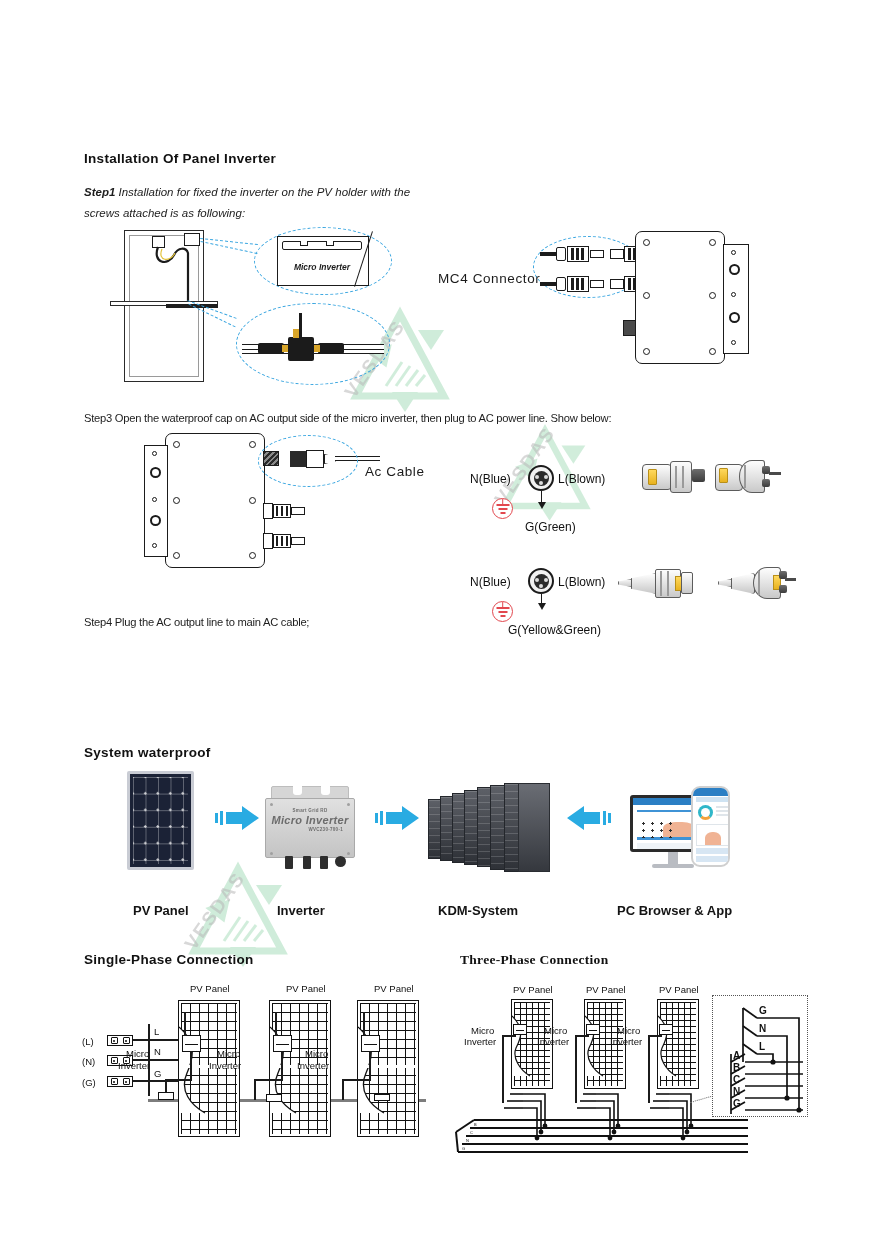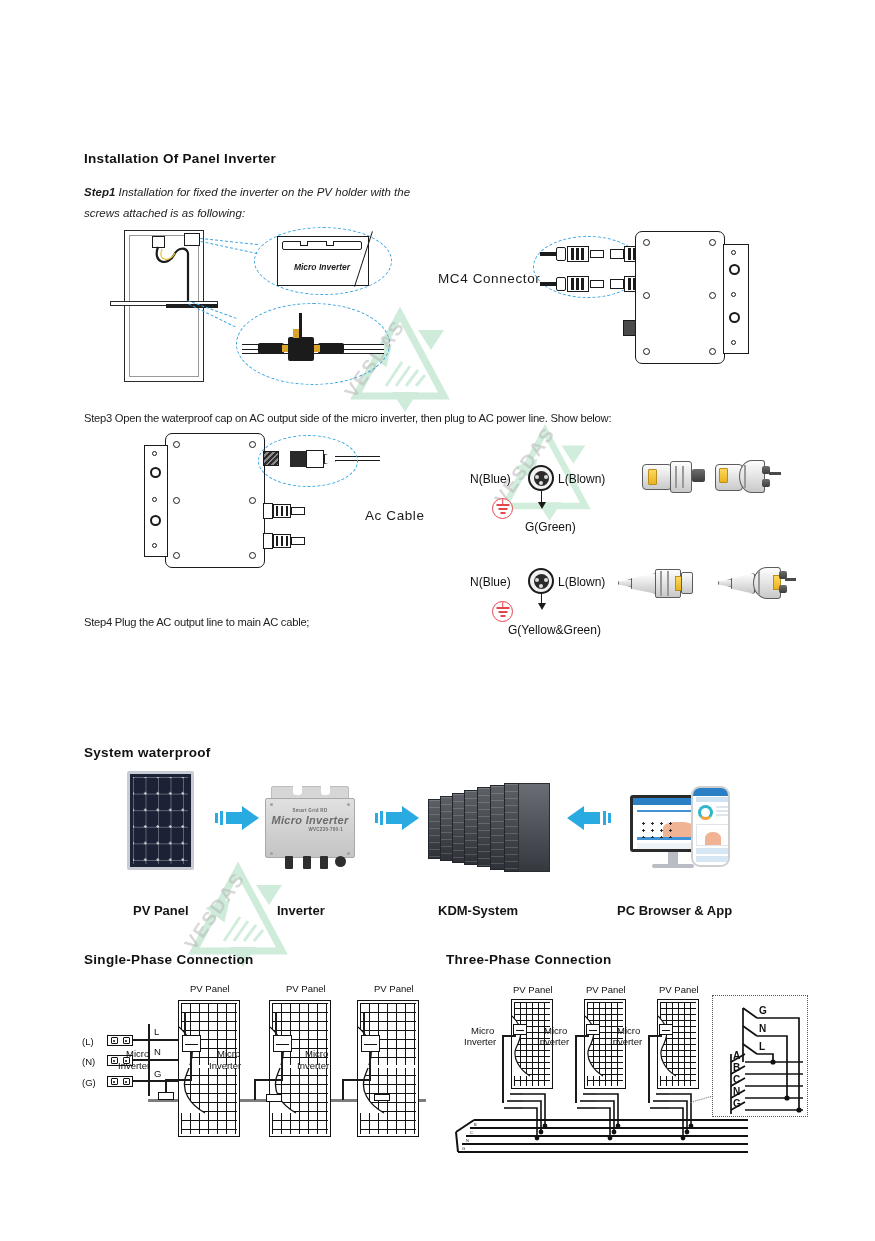--- a/index.html
+++ b/index.html
@@ -332,21 +332,21 @@
 
     <div class="abs" style="left:133px; top:26px; width:16px; height:15px; background:repeating-linear-gradient(135deg,#2a2a2a 0 2px,#8a8a8a 2px 4px); border:1.2px solid #1b1b1b;"></div>
 
     <div class="abs" style="left:160px; top:25px;">
       <div class="abs" style="left:0; top:1px; width:16px; height:16px; background:#2a2a2a;"></div>
       <div class="abs" style="left:16px; top:0px; width:18px; height:18px; background:#fff; border:1.3px solid #1b1b1b;"></div>
       <div class="abs" style="left:34px; top:4px; width:12px; height:10px; background:#fff; border:1.3px solid #1b1b1b; clip-path:polygon(0 0,100% 28%,100% 72%,0 100%);"></div>
       <div class="abs" style="left:45px; top:6px; width:45px; height:5px; background:#fff; border-top:1.2px solid #1b1b1b; border-bottom:1.2px solid #1b1b1b;"></div>
     </div>
     <div class="ellipse" style="left:128px; top:10px; width:100px; height:52px;"></div>
-    <div class="abs" style="left:235px; top:39px; font-size:13.5px; color:#1b1b1b; letter-spacing:.6px;margin-top:44px;">Ac Cable</div>
+    <div class="abs" style="left:235px; top:39px; font-size:13.5px; color:#1b1b1b; letter-spacing:.6px;">Ac Cable</div>
 
     <div class="abs" style="left:133px; top:78px;">
       <div class="abs" style="left:0; top:0; width:10px; height:16px; background:#fff; border:1.4px solid #1b1b1b;"></div>
       <div class="abs" style="left:10px; top:1px; width:18px; height:14px; background:#fff; border:1.3px solid #1b1b1b;"></div>
       <div class="abs" style="left:13px; top:3px; width:2.2px; height:10px; background:#1b1b1b;"></div>
       <div class="abs" style="left:18px; top:3px; width:2.2px; height:10px; background:#1b1b1b;"></div>
       <div class="abs" style="left:23px; top:3px; width:2.2px; height:10px; background:#1b1b1b;"></div>
       <div class="abs" style="left:28px; top:4px; width:14px; height:8px; background:#fff; border:1.3px solid #1b1b1b;"></div>
     </div>
     <div class="abs" style="left:133px; top:108px;">
@@ -639,21 +639,21 @@
     <div class="micro-box" style="left:283px; top:53px; width:19px; height:17px;"></div>
     <div class="wire" style="left:285px; top:30px; width:2px; height:24px;"></div>
     <div class="wire" style="left:291px; top:69px; width:2px; height:30px;"></div>
     <div class="wire" style="left:264px; top:97px; width:29px; height:2px;"></div>
     <div class="wire" style="left:264px; top:97px; width:2px; height:21px;"></div>
     <div class="abs" style="left:296px; top:112px; width:16px; height:7px; border:1.4px solid #111; background:#fff;"></div>
     <div class="dlabel" style="left:227px; top:66px;">Micro</div>
     <div class="dlabel" style="left:219px; top:78px;">Inverter</div>
   </div>
 
-  <div class="h-section abs" style="left:446px; top:952px;">Three-Phase Connection</div>
+  <div class="h-section abs" style="left:460px; top:952px;font-family:Liberation Serif, serif;">Three-Phase Connection</div>
 
   <div class="abs" style="left:440px; top:982px; width:400px; height:180px;">
 
     <div class="dlabel" style="left:73px; top:2px;">PV Panel</div>
     <div class="panel-sm" style="left:71px; top:17px; width:42px; height:90px;">
       <div class="grid" style="background-size:6px 6px;"></div>
       <svg class="abs" style="left:0;top:0;" width="42" height="90">
         <path d="M0 16 C 12 28, 10 36, 4 48 C 0 58, 8 70, 18 76 L0 76 Z" fill="#fff"></path>
         <path d="M0 16 C 12 28, 10 36, 4 48 C 0 58, 8 70, 18 76" fill="none" stroke="#111" stroke-width="1.2"></path>
       </svg>

